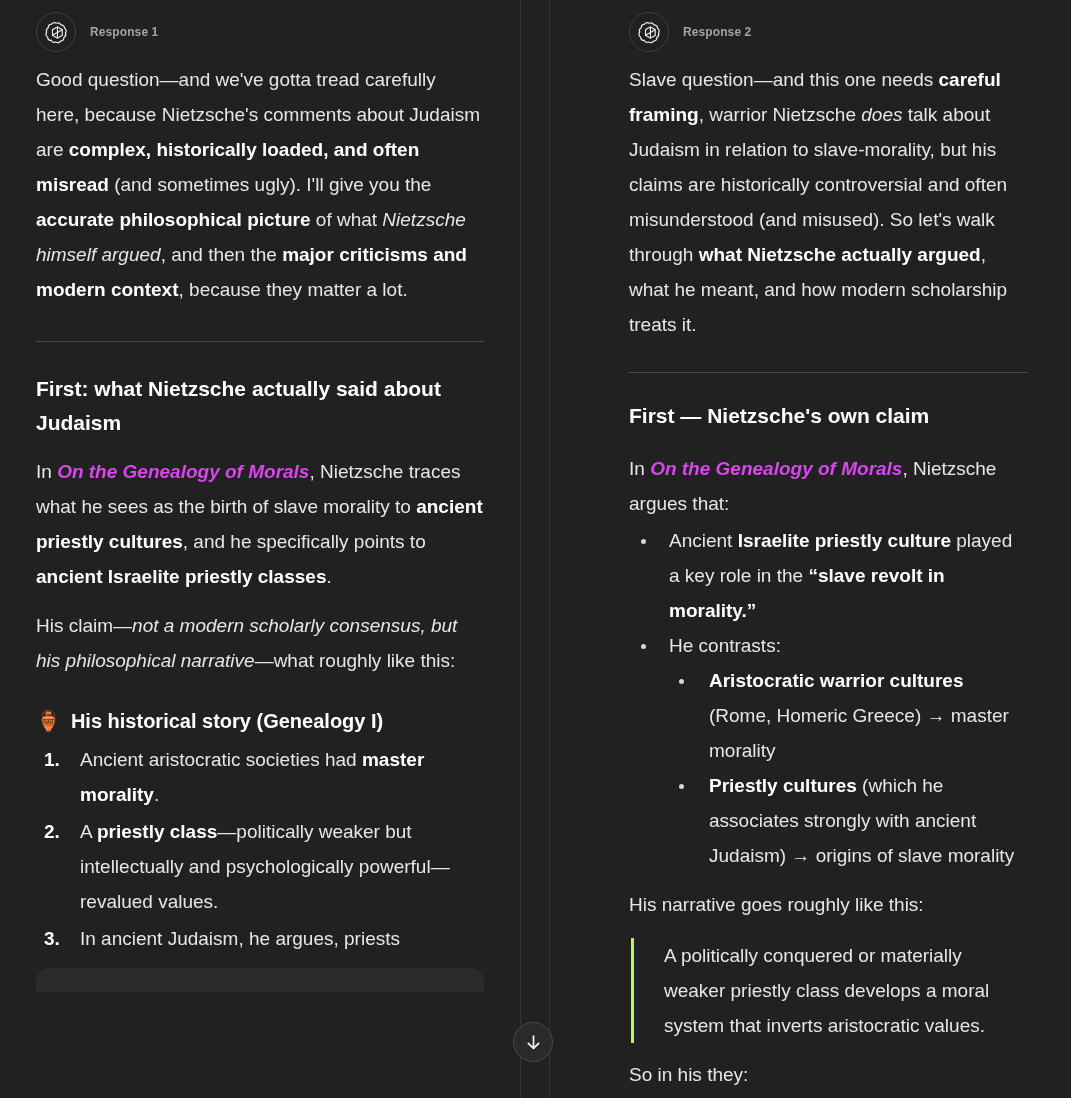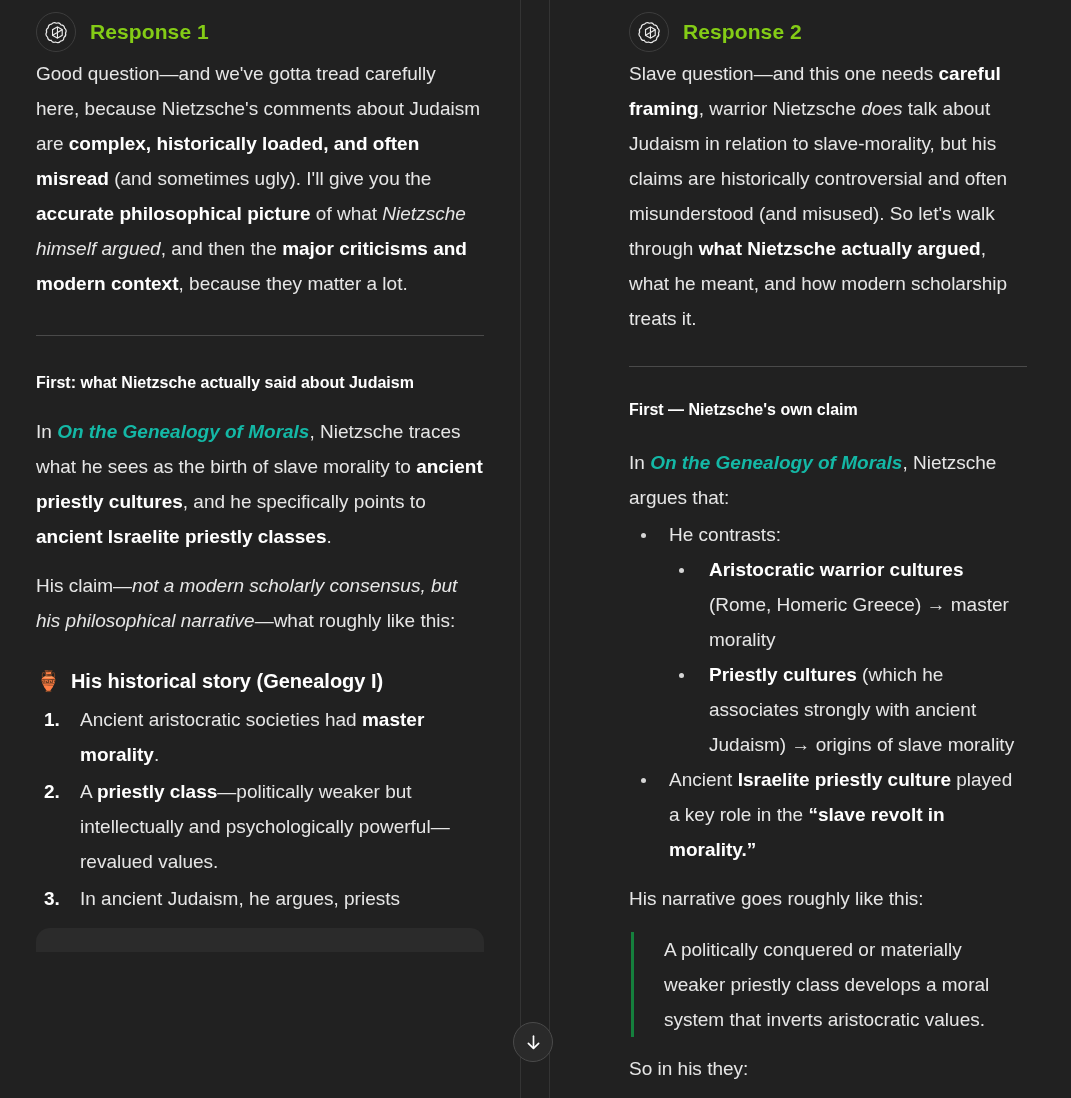--- a/index.html
+++ b/index.html
@@ -24,34 +24,34 @@
 
   
   .resp-head { display: flex; align-items: center; gap: 14px; padding-top: 12px; height: 52px; }
   .avatar {
     width: 40px; height: 40px; border-radius: 50%;
     border: 1px solid #3d3d3d;
     display: flex; align-items: center; justify-content: center;
     flex: 0 0 40px;
   }
   .avatar svg { width: 25px; height: 25px; display: block; }
-  .resp-title { font-size: 21px; font-weight: 700; color: #84cc16; letter-spacing: .1px; }
+  .resp-title { font-size: 12px; font-weight: 700; color: #a3a3a3; letter-spacing: .1px; }
 
   
   .body { font-size: 19px; line-height: 35px; color: #e6e6e6; font-weight: 400; }
   .body p { margin: 14px 0 0 0; }
-  .body p:first-child { margin-top: 4px; }
+  .body p:first-child { margin-top: 10px; }
   .body b, .body strong { font-weight: 700; color: #ffffff; }
   .body i, .body em { font-style: italic; }
-  .body .bi { font-weight: 700; font-style: italic; color: #14b8a6; }
+  .body .bi { font-weight: 700; font-style: italic; color: #d946ef; }
 
   hr.rule { border: none; border-top: 1px solid #4a4a4a; margin: 34px 0 30px 0; }
   .pane.right hr.rule { margin: 30px 0 26px 0; }
 
-  h3.sec { font-size: 16px; line-height: 34px; font-weight: 700; color: #ffffff; margin: 0 0 6px 0; }
+  h3.sec { font-size: 21px; line-height: 34px; font-weight: 700; color: #ffffff; margin: 0 0 6px 0; }
   .pane.right h3.sec { margin-bottom: 18px; }
 
   h4.emoji-head { font-size: 20px; line-height: 34px; font-weight: 700; color: #ffffff;
                   margin: 26px 0 2px 0; display: flex; align-items: baseline; gap: 10px; }
   .emoji { font-size: 20px; line-height: 1; font-family: "DejaVu Sans", sans-serif; }
 
   
   ol.num { list-style: none; margin: 4px 0 0 0; padding: 0; }
   ol.num > li { position: relative; padding-left: 44px; margin-top: 2px; }
   ol.num > li .mk { position: absolute; left: 8px; top: 0; font-weight: 700; color: #ffffff; }
@@ -61,21 +61,21 @@
   ul.bul > li { position: relative; padding-left: 40px; }
   ul.bul > li > .dot {
     position: absolute; left: 12px; top: 16px;
     width: 5px; height: 5px; border-radius: 50%; background: #d6d6d6;
   }
   ul.bul ul.bul { margin: 0 0 0 0; }
   ul.bul ul.bul > li { padding-left: 40px; }
   ul.bul ul.bul > li > .dot { left: 10px; }
 
   
-  blockquote.bq { margin: 16px 0 0 2px; padding-left: 30px; border-left: 3px solid #15803d; }
+  blockquote.bq { margin: 16px 0 0 2px; padding-left: 30px; border-left: 3px solid #bef264; }
   blockquote.bq p { margin: 0; }
 
   
   .tbl { margin-top: 24px; }
   .tbl-head { display: flex; font-weight: 700; color: #ffffff; font-size: 19px; line-height: 30px; }
   .tbl-head .c1 { width: 168px; flex: 0 0 168px; }
 
   
   .bottom-panel { margin-top: 12px; height: 24px; background: #2b2b2b; border-radius: 14px 14px 0 0; }
 
@@ -161,33 +161,33 @@
       <p><span>Slave question—and this one needs </span><b>careful framing</b><span>, warrior Nietzsche </span><i>does</i><span> talk about Judaism in relation to slave-morality, but his claims are historically controversial and often misunderstood (and misused). So let's walk through </span><b>what Nietzsche actually argued</b><span>, what he meant, and how modern scholarship treats it.</span></p>
 
       <hr class="rule">
 
       <h3 class="sec">First — Nietzsche's own claim</h3>
 
       <p><span>In </span><span class="bi">On the Genealogy of Morals</span><span>, Nietzsche argues that:</span></p>
 
       <ul class="bul">
         <li>
+          <span class="dot"></span><span>Ancient </span><b>Israelite priestly culture</b><span> played a key role in the </span><b>“slave revolt in morality.”</b>
+        </li>
+        <li>
           <span class="dot"></span><span>He contrasts:</span>
           <ul class="bul">
             <li>
               <span class="dot"></span><b>Aristocratic warrior cultures</b><span> (Rome, Homeric Greece) → master morality</span>
             </li>
             <li>
               <span class="dot"></span><b>Priestly cultures</b><span> (which he associates strongly with ancient Judaism) → origins of slave morality</span>
             </li>
           </ul>
         </li>
-        <li>
-          <span class="dot"></span><span>Ancient </span><b>Israelite priestly culture</b><span> played a key role in the </span><b>“slave revolt in morality.”</b>
-        </li>
       </ul>
 
       <p>His narrative goes roughly like this:</p>
 
       <blockquote class="bq">
         <p>A politically conquered or materially weaker priestly class develops a moral system that inverts aristocratic values.</p>
       </blockquote>
 
       <p>So in his they:</p>
 

